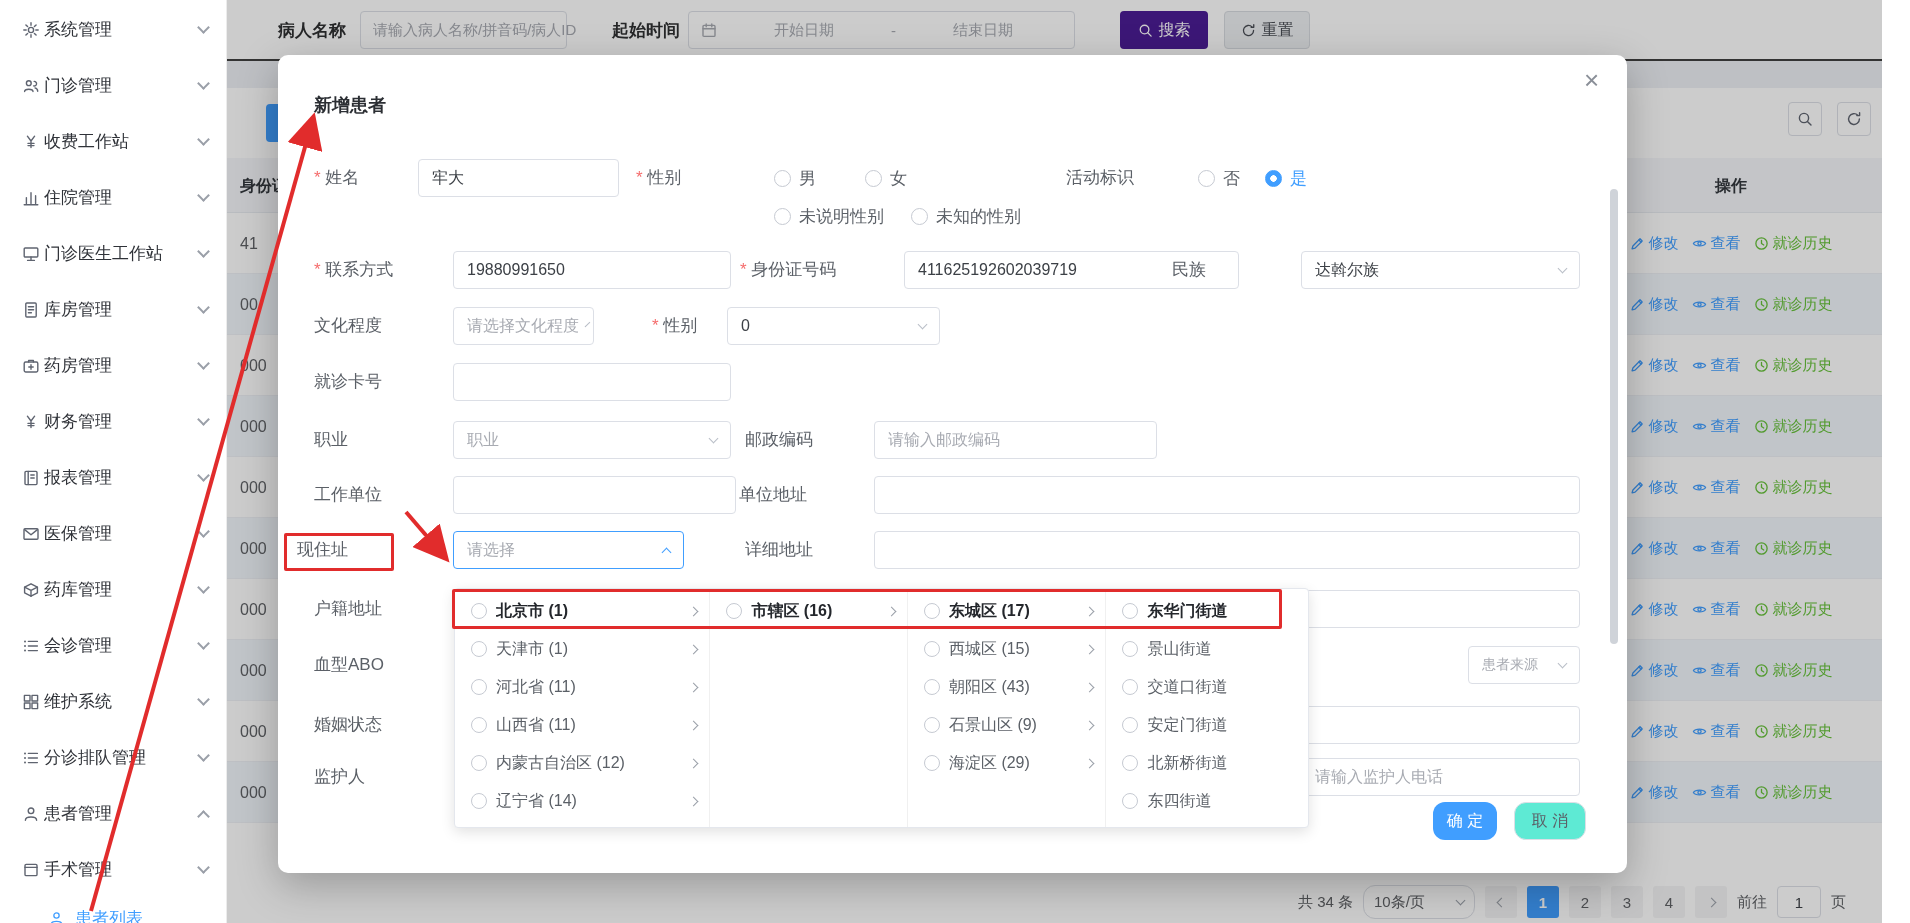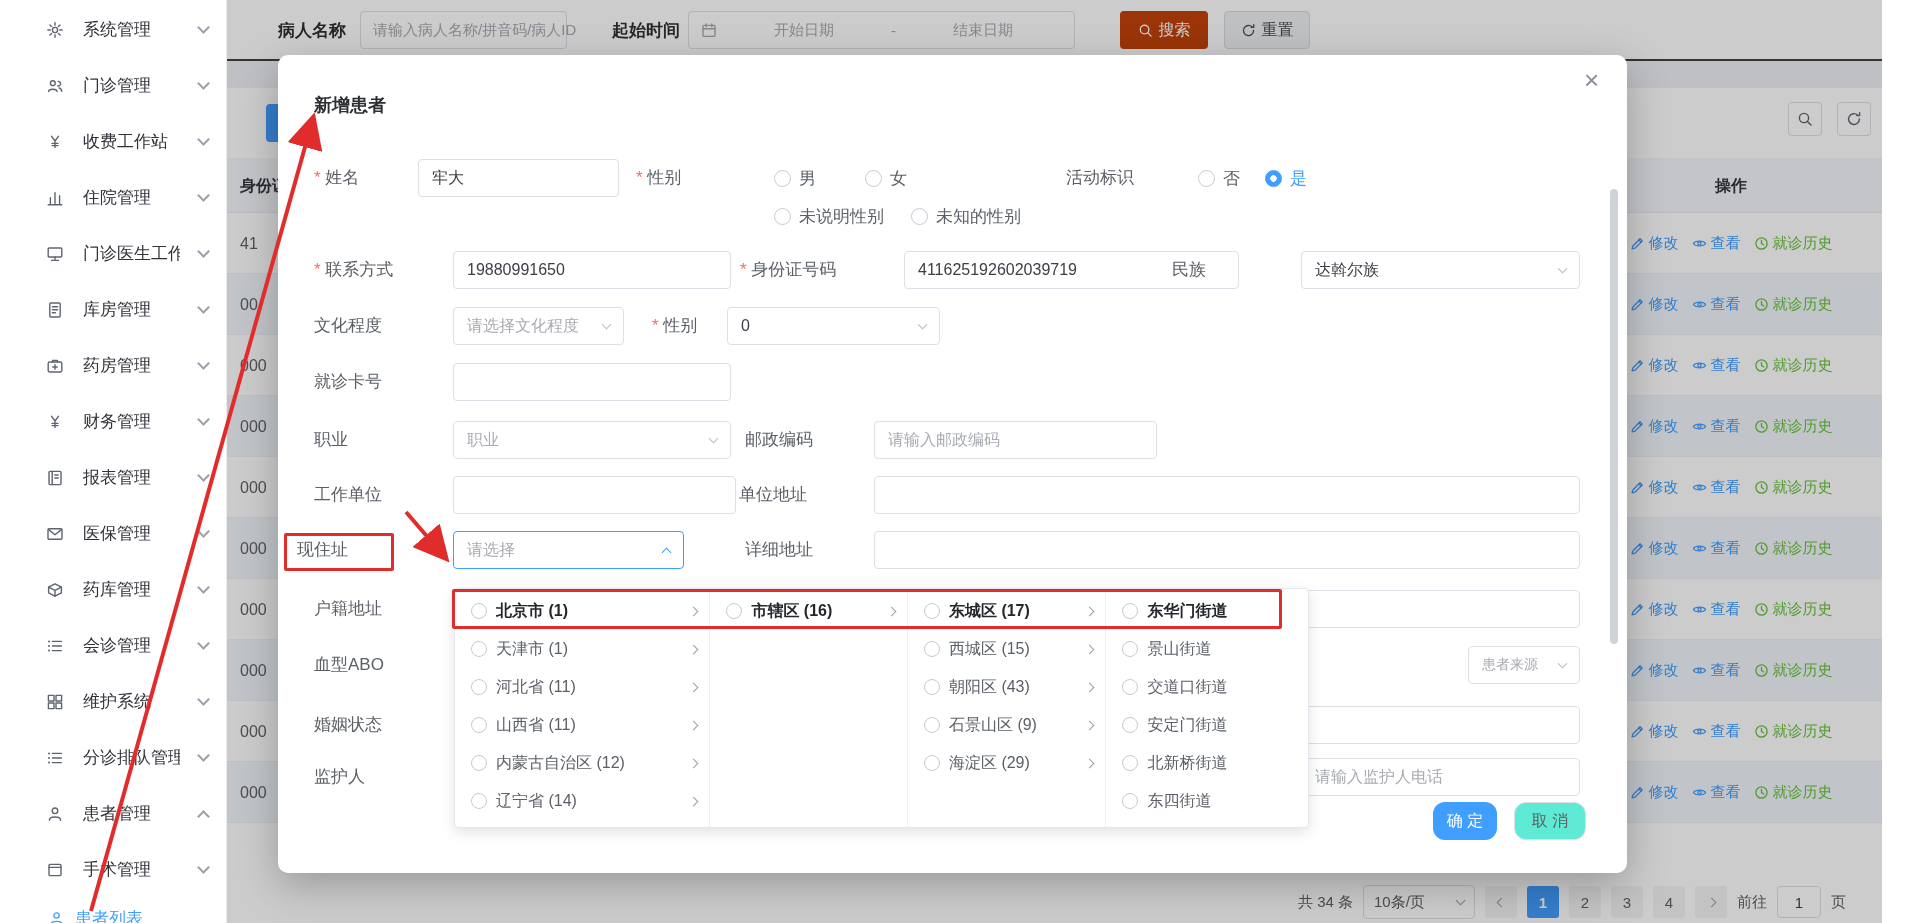--- a/index.html
+++ b/index.html
@@ -12,53 +12,53 @@
   svg.ic .icf { fill:currentColor; stroke:none; }
 
   .chev { display:inline-block; width:9px; height:9px; border-right:2px solid #9a9fa8; border-bottom:2px solid #9a9fa8; transform:rotate(45deg); margin-top:-4px; }
   .chev.up { transform:rotate(-135deg); margin-top:5px; }
   .chev.left { transform:rotate(135deg); margin:0; }
   .chev.right { transform:rotate(-45deg); margin:0; }
   .chev.sm { width:7px; height:7px; border-width:1.6px; }
 
   
   .sidebar { position:absolute; left:0; top:0; width:227px; height:923px; background:#fff; border-right:1px solid #ececec; z-index:1; overflow:hidden; }
-  .side-item { height:56px; display:flex; align-items:center; padding:3px 18px 0 22px; gap:19px; font-size:17px; color:#2f3238; cursor:pointer;margin-left:24px; }
+  .side-item { height:56px; display:flex; align-items:center; padding:3px 18px 0 22px; gap:4px; font-size:17px; color:#2f3238; cursor:pointer; }
   .side-item svg { flex:0 0 18px; color:#5f6470; }
   .side-item .lab { flex:1; white-space:nowrap; overflow:hidden; }
   .side-sub { height:44px; display:flex; align-items:center; padding-left:48px; gap:10px; font-size:17px; color:#409eff; }
 
   
   .main { position:absolute; left:227px; top:0; width:1655px; height:923px; background:#eef1f5; }
   .filterbar { position:absolute; left:0; top:0; width:1655px; height:61px; background:#fff; border-bottom:2px solid #404040; z-index:2; }
   .flabel { position:absolute; top:0; height:61px; line-height:61px; font-size:17px; font-weight:bold; color:#303133; }
   .fld { position:absolute; top:11px; height:38px; border:1px solid #dcdfe6; border-radius:4px; background:#fff; display:flex; align-items:center; padding:0 12px; font-size:15px; color:#606266; gap:8px; }
   .ph { color:#a8abb2; white-space:nowrap; }
   .val { color:#3c4046; white-space:nowrap; }
   .btn { position:absolute; top:11px; height:38px; border-radius:4px; display:flex; align-items:center; justify-content:center; gap:6px; font-size:16px; cursor:pointer; border:1px solid transparent; }
-  .btn.primary { background:#c2410c; color:#fff; }
+  .btn.primary { background:#4c1d95; color:#fff; }
   .btn.plain { background:#eef0f3; color:#4a4e55; border-color:#d8dbe0; }
 
   .workpanel { position:absolute; left:0; top:88px; width:1655px; height:835px; background:#fff; }
   .addbtn { position:absolute; left:39px; top:104px; width:92px; height:38px; background:#409eff; color:#fff; border-radius:4px; font-size:15px; display:flex; align-items:center; justify-content:center; z-index:2; }
   .iconbtn { position:absolute; top:102px; width:34px; height:34px; border:1px solid #dcdfe6; border-radius:4px; background:#fff; display:flex; align-items:center; justify-content:center; color:#5f6470; z-index:2; }
 
   .thead { position:absolute; left:0; top:158px; width:1655px; height:55px; background:#f5f7fa; border-bottom:1px solid #e8ebf0; font-size:16px; font-weight:bold; color:#33373d; z-index:1; }
   .th-id { position:absolute; left:13px; top:0; height:55px; line-height:55px; white-space:nowrap; }
   .th-op { position:absolute; left:1353px; width:302px; top:0; height:55px; line-height:55px; text-align:center; }
   .trow { position:absolute; left:0; width:1655px; height:61px; border-bottom:1px solid #eef1f5; background:#fff; }
   .trow.alt { background:#f2f7fc; }
   .tid { position:absolute; left:13px; top:0; height:61px; line-height:61px; font-size:16px; color:#606266; white-space:nowrap; }
   .ops { position:absolute; left:1353px; width:302px; height:61px; display:flex; align-items:center; justify-content:center; gap:13px; }
   .op { display:flex; align-items:center; gap:4px; font-size:15px; cursor:pointer; white-space:nowrap; }
   .op.b { color:#409eff; }
   .op.g { color:#67c23a; }
 
   .pager { position:absolute; right:36px; top:885px; height:34px; display:flex; align-items:center; gap:10px; font-size:15px; color:#606266; z-index:1; }
-  .psel { width:112px; height:34px; border:1px solid #dcdfe6; border-radius:4px; background:#fff; display:flex; align-items:center; justify-content:space-between; padding:8px 10px; }
+  .psel { width:112px; height:34px; border:1px solid #dcdfe6; border-radius:12px; background:#fff; display:flex; align-items:center; justify-content:space-between; padding:8px 10px; }
   .pbtn { min-width:32px; height:32px; padding:0 6px; background:#f4f4f5; border-radius:3px; display:flex; align-items:center; justify-content:center; color:#606266; cursor:pointer; }
   .pbtn.cur { background:#409eff; color:#fff; font-weight:bold; }
   .pinput { width:44px; height:32px; border:1px solid #dcdfe6; border-radius:4px; background:#fff; display:flex; align-items:center; justify-content:center; color:#3c4046; }
 
   
   .overlay { position:absolute; left:227px; top:0; width:1655px; height:923px; background:rgba(0,0,0,0.2); z-index:10; }
   .modal { position:absolute; left:278px; top:55px; width:1349px; height:818px; background:#fff; border-radius:10px; box-shadow:0 12px 40px rgba(0,0,0,0.25); z-index:20; }
   .mtitle { position:absolute; left:36px; top:38px; font-size:18px; font-weight:bold; color:#2b2e33; }
   .mclose { position:absolute; left:1306px; top:12px; font-size:26px; color:#8a8f98; cursor:pointer; line-height:1; }
   .lbl { position:absolute; height:38px; line-height:38px; font-size:17px; color:#5b6067; white-space:nowrap; }
@@ -619,21 +619,21 @@
     <div class="inp a" style="left:626px;top:196px;width:335px">
         <span class="val">411625192602039719</span>
       </div>
     <div class="lbl a" style="left:894px;top:196px">民族</div>
     <div class="inp sel a" style="left:1023px;top:196px;width:279px">
         <span class="val">达斡尔族</span>
         <i class="chev sm"></i>
       </div>
 
     <div class="lbl a" style="left:36px;top:252px">文化程度</div>
-    <div class="inp sel a" style="left:175px;top:252px;width:171px">
+    <div class="inp sel a" style="left:175px;top:252px;width:141px">
         <span class="ph">请选择文化程度</span>
         <i class="chev sm"></i>
       </div>
     <div class="lbl req a" style="left:374px;top:252px">性别</div>
     <div class="inp sel a" style="left:449px;top:252px;width:213px">
         <span class="val">0</span>
         <i class="chev sm"></i>
       </div>
 
     <div class="lbl a" style="left:36px;top:308px">就诊卡号</div>

